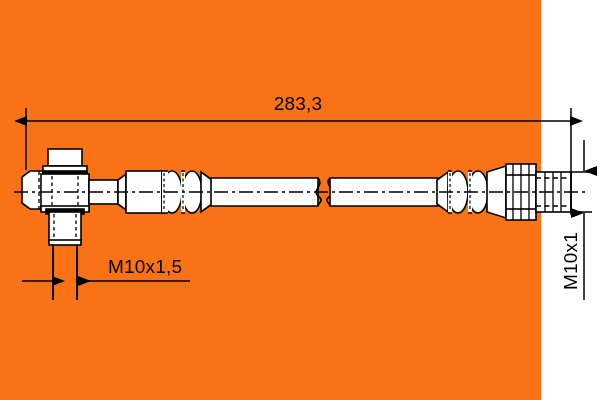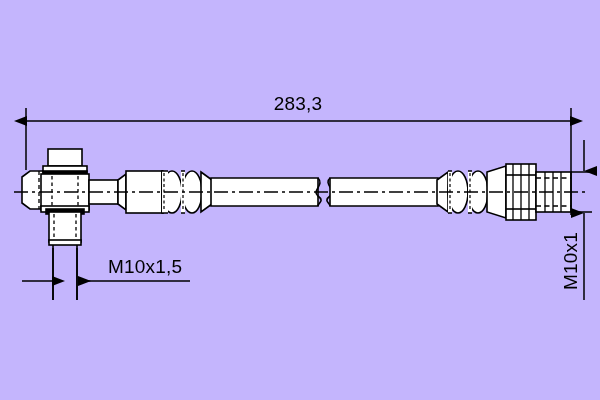--- a/index.html
+++ b/index.html
@@ -2,21 +2,21 @@
 <html><head>
 <meta charset="utf-8">
 <title>Brake Hose Technical Drawing</title>
 <style>
   html,body{margin:0;padding:0;background:#ffffff;}
   body{
     width:600px;height:400px;overflow:hidden;
     font-family:"Liberation Sans", sans-serif;
     color:#000000;
   }
-  #stage{position:relative;width:600px;height:400px;background:#c4b5fd;}
+  #stage{position:relative;width:541px;height:400px;background:#f97316;}
   #stage svg{display:block;position:absolute;left:0;top:0;}
   .dimtext{
     font-family:"Liberation Sans", sans-serif;
     font-size:19px;
     fill:#000000;
     letter-spacing:0.2px;
   }
 </style>
 </head>
 <body>

